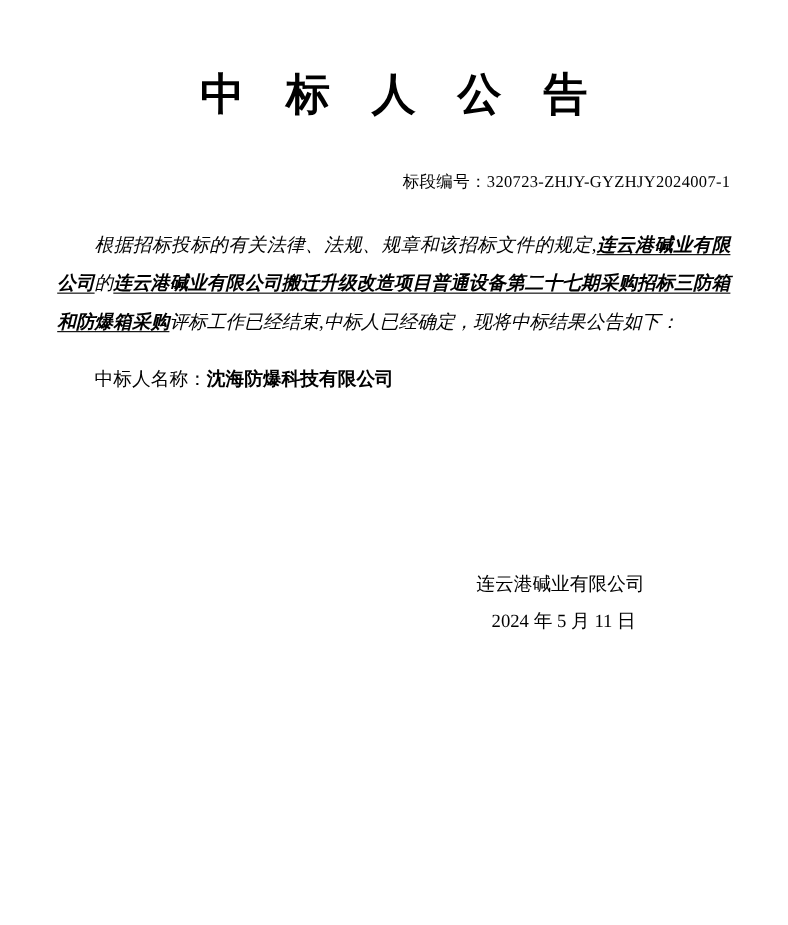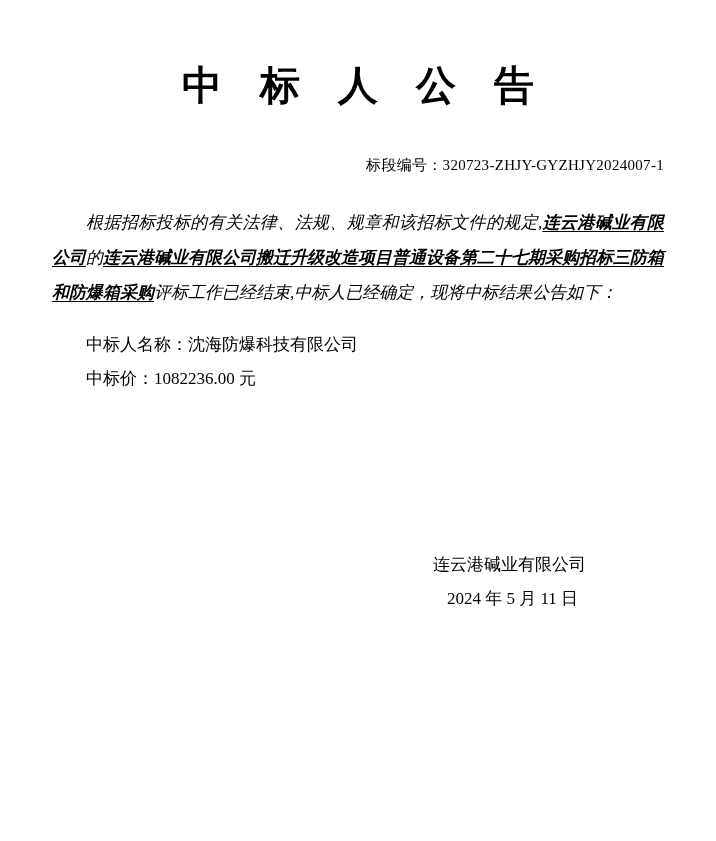--- a/index.html
+++ b/index.html
@@ -56,21 +56,21 @@
   .field-line {
     font-size: 17px;
     line-height: 34px;
     margin: 0;
     text-indent: 34px;
   }
   .field-line.first {
     margin-top: 12px;
   }
   .field-val {
-    font-weight: normal;
+    font-weight: bold;
   }
   .signature {
     margin-top: 150px;
     text-align: right;
     padding-right: 78px;
     font-size: 17px;
     line-height: 38px;
   }
   .sig-date {
     text-align: right;
@@ -94,21 +94,18 @@
   <div class="body-para">
     <span>根据招标投标的有关法律、法规、规章和该招标文件的规定,</span><span class="u-bold">连云港碱业有限公司</span><span>的</span><span class="u-bold">连云港碱业有限公司搬迁升级改造项目普通设备第二十七期采购招标三防箱和防爆箱采购</span><span>评标工作已经结束,中标人已经确定，现将中标结果公告如下：</span>
   </div>
 
   <div class="spacer-gap"></div>
 
   <div class="field-line first">
     <span>中标人名称：</span><span class="field-val">沈海防爆科技有限公司</span>
   </div>
 
-  <div class="field-line">
-    <span>中标价：</span><span class="field-val">1082236.00 元</span>
-  </div>
 
 
   <div class="signature">连云港碱业有限公司</div>
   <div class="sig-date">2024 年 5 月 11 日</div>
 
 </div>
 
 </body></html>

